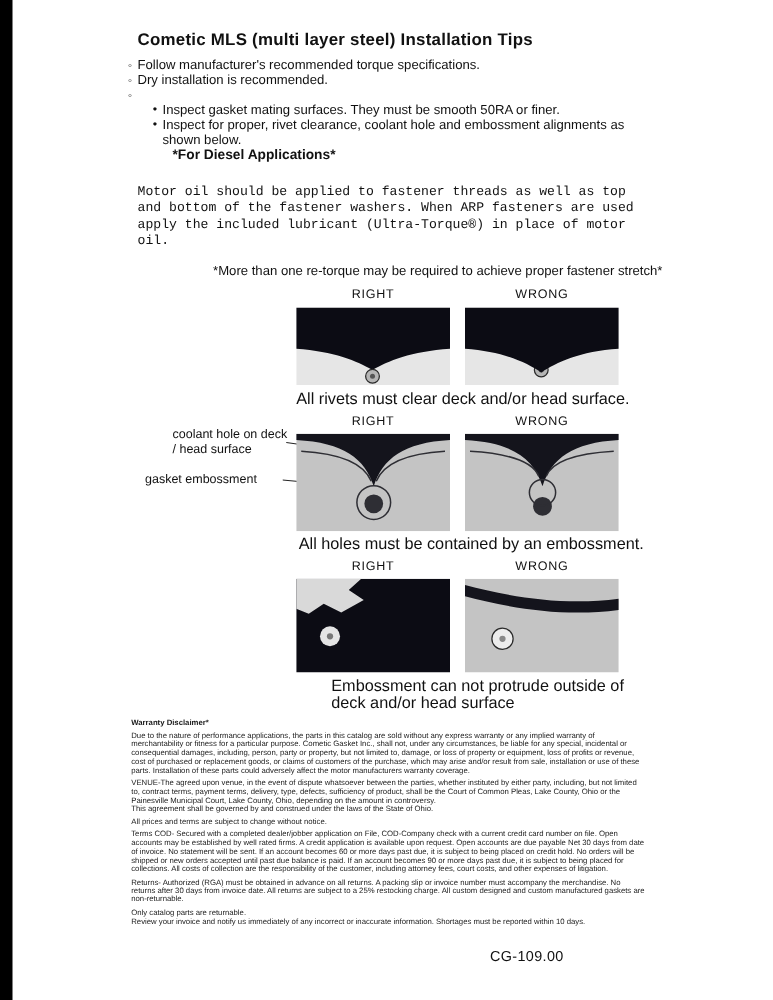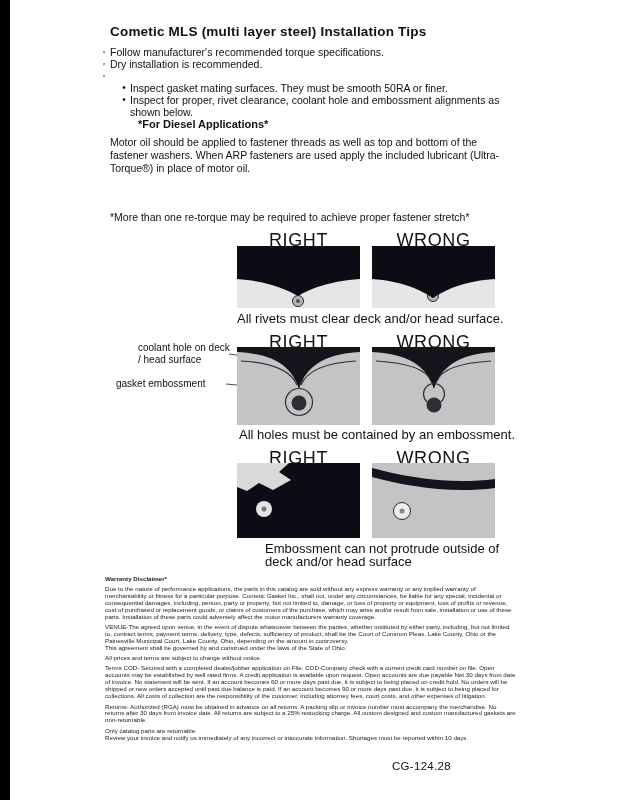--- a/index.html
+++ b/index.html
@@ -17,21 +17,21 @@
 
   .bullets { font-size:10.5px; line-height:12px; }
   .bullet { display:flex; }
   .bullet .mk { width:12px; text-align:center; flex:0 0 12px; font-size:9px; line-height:12px; }
   .sub { margin-left:20px; }
   .sub .mk { font-size:10px; }
 
   .h2 { font-size:11px; font-weight:bold; }
   .para { font-size:10.5px; line-height:13px; }
 
-  .figlabel { font-size:18px; letter-spacing:.6px; text-align:center; width:123px; }
+  .figlabel { font-size:10px; letter-spacing:.6px; text-align:center; width:123px; }
   .panel { display:block; }
   .caption { font-size:13px; line-height:12.5px; }
   .sidelabel { font-size:10px; line-height:12px; }
 
   .legal { font-size:6.2px; line-height:6.9px; color:#1a1a1a; width:412px; }
   .legal .lh { font-weight:bold; margin-bottom:3px; }
   .legal p { margin-bottom:3.5px; }
 
   .footer { font-size:11.5px; letter-spacing:.3px; }
 </style>
@@ -61,24 +61,24 @@
       <span>Inspect gasket mating surfaces.  They must be smooth 50RA or finer.</span>
     </div>
     <div class="bullet sub">
       <span class="mk">•</span>
       <span>Inspect for proper, rivet clearance, coolant hole and embossment alignments as shown below.</span>
     </div>
   </div>
 
   <div class="abs h2" style="left:110px; top:118px;margin-left:28px;">*For Diesel Applications*</div>
 
-  <div class="abs para" style="left:110px; top:136px; width:402px;">Motor oil should be applied to fastener threads as well as top and bottom of the fastener washers. When ARP fasteners are used apply the included lubricant (Ultra-Torque®) in place of motor oil.</div>
+  <div class="abs para" style="left:110px; top:148px; width:402px;font-family:Liberation Mono, monospace;">Motor oil should be applied to fastener threads as well as top and bottom of the fastener washers. When ARP fasteners are used apply the included lubricant (Ultra-Torque®) in place of motor oil.</div>
 
 
-  <div class="abs para" style="left:110px; top:211px; width:420px;">*More than one re-torque may be required to achieve proper fastener stretch*</div>
+  <div class="abs para" style="left:110px; top:211px; width:420px;text-align:right;">*More than one re-torque may be required to achieve proper fastener stretch*</div>
 
   <div class="abs figlabel" style="left:237px; top:230px;">RIGHT</div>
   <div class="abs figlabel" style="left:372px; top:230px;">WRONG</div>
 
   <svg class="abs panel" style="left:237px; top:246px;" width="123" height="62" viewBox="0 0 123 62">
     <rect width="123" height="62" fill="#e6e6e6"></rect>
     <path d="M0,0 H123 V33 C92,35 73,43 61,50 C49,43 30,35 0,33 Z" fill="#0c0c14"></path>
     <circle cx="61" cy="55" r="5.5" fill="#b5b5b5" stroke="#2a2a2a" stroke-width="1"></circle>
     <circle cx="61" cy="55" r="2" fill="#555"></circle>
   </svg>
@@ -146,15 +146,15 @@
       <span>VENUE-The agreed upon venue, in the event of dispute whatsoever between the parties, whether instituted by either party, including, but not limited to, contract terms, payment terms, delivery, type, defects, sufficiency of product, shall be the Court of Common Pleas, Lake County, Ohio or the Painesville Municipal Court, Lake County, Ohio, depending on the amount in controversy.</span><br>
       <span>This agreement shall be governed by and construed under the laws of the State of Ohio.</span>
     </p>
     <p>All prices and terms are subject to change without notice.</p>
     <p>Terms COD- Secured with a completed dealer/jobber application on File, COD-Company check with a current credit card number on file.  Open accounts may be established by well rated firms.  A credit application is available upon request.  Open accounts are due payable Net 30 days from date of invoice.  No statement will be sent.  If an account becomes 60 or more days past due, it is subject to being placed on credit hold.  No orders will be shipped or new orders accepted until past due balance is paid.  If an account becomes 90 or more days past due, it is subject to being placed for collections.  All costs of collection are the responsibility of the customer, including attorney fees, court costs, and other expenses of litigation.</p>
     <p>Returns- Authorized (RGA) must be obtained in advance on all returns.  A packing slip or invoice number must accompany the merchandise.  No returns after 30 days from invoice date.  All returns are subject to a 25% restocking charge.  All custom designed and custom manufactured gaskets are non-returnable.</p>
     <p style="margin-bottom:0;">Only catalog parts are returnable.</p>
     <p>Review your invoice and notify us immediately of any incorrect or inaccurate information.  Shortages must be reported within 10 days.</p>
   </div>
 
-  <div class="abs footer" style="left:392px; top:760px;">CG-124.28</div>
+  <div class="abs footer" style="left:392px; top:760px;">CG-109.00</div>
 
 </div>
 
 </body></html>

